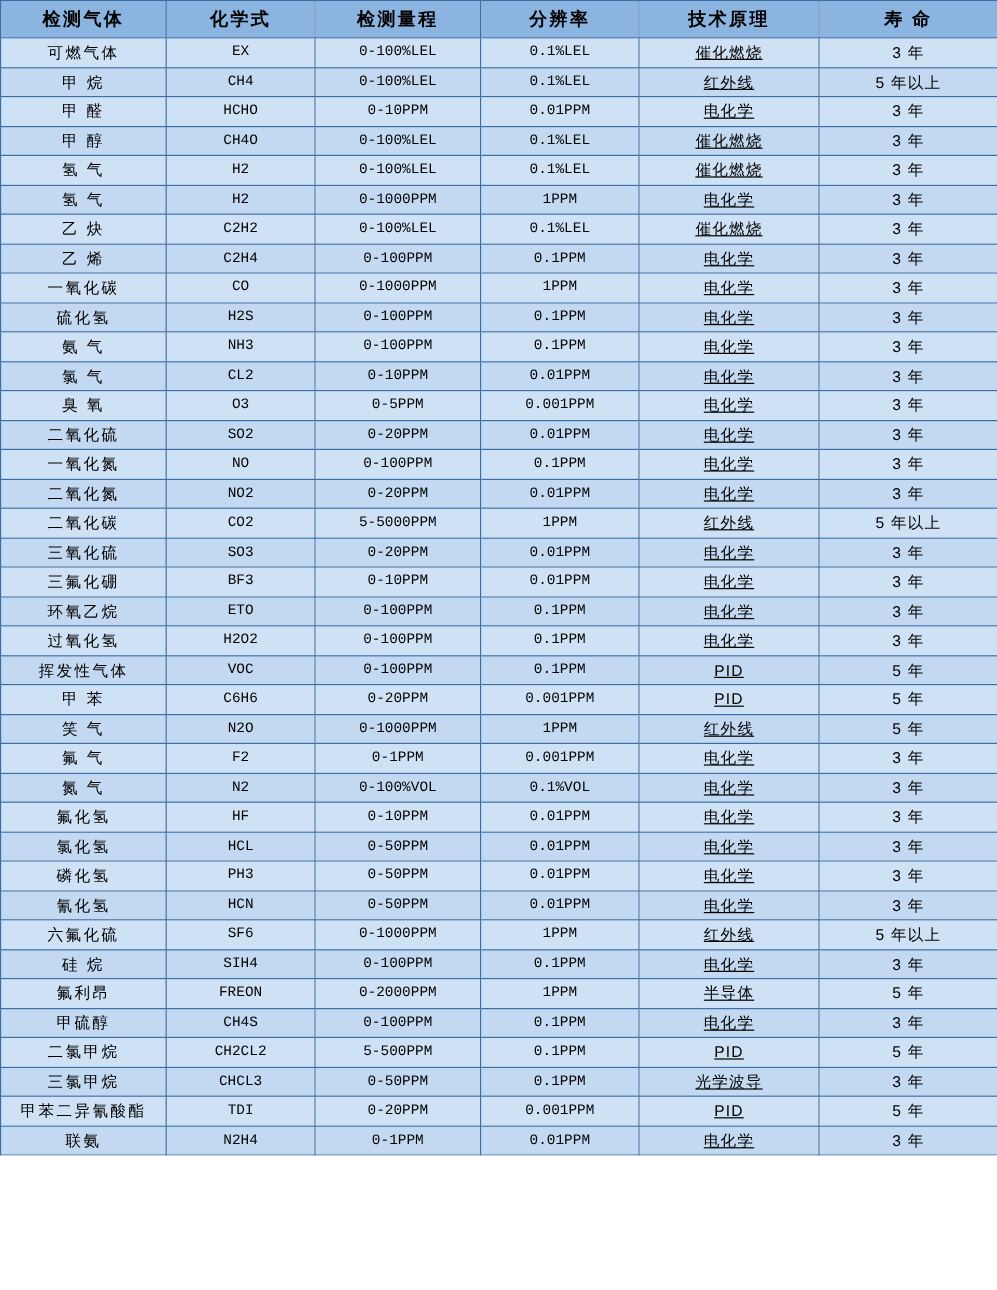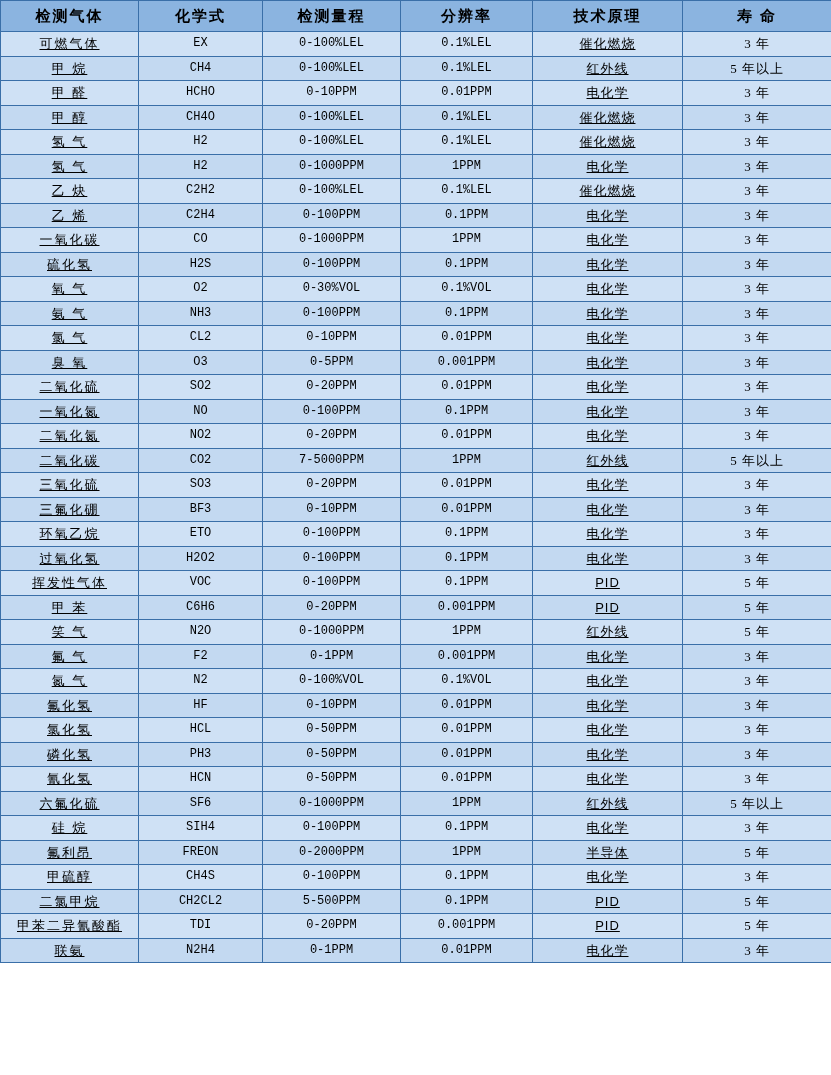--- a/index.html
+++ b/index.html
@@ -42,36 +42,34 @@
     height: 21.5px;
     line-height: 21.5px;
     font-size: 13px;
     background: #cfe1f5;
   }
   #gas-table tbody tr:nth-child(even) td {
     background: #c3d9f1;
   }
   #gas-table tbody td.col-name {
     letter-spacing: 2px;
-    text-decoration: underline;
   }
   #gas-table tbody td.col-formula,
   #gas-table tbody td.col-range,
   #gas-table tbody td.col-res {
     font-family: "Liberation Mono", "DejaVu Sans Mono", monospace;
     font-size: 12px;
     letter-spacing: 0px;
   }
   #gas-table tbody td.col-principle {
     letter-spacing: 1px;
     text-decoration: underline;
   }
   #gas-table tbody td.col-life {
     letter-spacing: 1px;
-    font-family: Liberation Serif, serif;
   }
 </style>
 </head>
 <body>
 
 <table id="gas-table">
   <colgroup>
     <col class="c0">
       <col class="c1">
       <col class="c2">
@@ -164,28 +162,20 @@
       </tr>
       <tr>
         <td class="col-name">硫化氢</td>
         <td class="col-formula">H2S</td>
         <td class="col-range">0-100PPM</td>
         <td class="col-res">0.1PPM</td>
         <td class="col-principle">电化学</td>
         <td class="col-life">3 年</td>
       </tr>
       <tr>
-        <td class="col-name">氧 气</td>
-        <td class="col-formula">O2</td>
-        <td class="col-range">0-30%VOL</td>
-        <td class="col-res">0.1%VOL</td>
-        <td class="col-principle">电化学</td>
-        <td class="col-life">3 年</td>
-      </tr>
-      <tr>
         <td class="col-name">氨 气</td>
         <td class="col-formula">NH3</td>
         <td class="col-range">0-100PPM</td>
         <td class="col-res">0.1PPM</td>
         <td class="col-principle">电化学</td>
         <td class="col-life">3 年</td>
       </tr>
       <tr>
         <td class="col-name">氯 气</td>
         <td class="col-formula">CL2</td>
@@ -222,21 +212,21 @@
         <td class="col-name">二氧化氮</td>
         <td class="col-formula">NO2</td>
         <td class="col-range">0-20PPM</td>
         <td class="col-res">0.01PPM</td>
         <td class="col-principle">电化学</td>
         <td class="col-life">3 年</td>
       </tr>
       <tr>
         <td class="col-name">二氧化碳</td>
         <td class="col-formula">CO2</td>
-        <td class="col-range">7-5000PPM</td>
+        <td class="col-range">5-5000PPM</td>
         <td class="col-res">1PPM</td>
         <td class="col-principle">红外线</td>
         <td class="col-life">5 年以上</td>
       </tr>
       <tr>
         <td class="col-name">三氧化硫</td>
         <td class="col-formula">SO3</td>
         <td class="col-range">0-20PPM</td>
         <td class="col-res">0.01PPM</td>
         <td class="col-principle">电化学</td>
@@ -372,20 +362,28 @@
       </tr>
       <tr>
         <td class="col-name">二氯甲烷</td>
         <td class="col-formula">CH2CL2</td>
         <td class="col-range">5-500PPM</td>
         <td class="col-res">0.1PPM</td>
         <td class="col-principle">PID</td>
         <td class="col-life">5 年</td>
       </tr>
       <tr>
+        <td class="col-name">三氯甲烷</td>
+        <td class="col-formula">CHCL3</td>
+        <td class="col-range">0-50PPM</td>
+        <td class="col-res">0.1PPM</td>
+        <td class="col-principle">光学波导</td>
+        <td class="col-life">3 年</td>
+      </tr>
+      <tr>
         <td class="col-name">甲苯二异氰酸酯</td>
         <td class="col-formula">TDI</td>
         <td class="col-range">0-20PPM</td>
         <td class="col-res">0.001PPM</td>
         <td class="col-principle">PID</td>
         <td class="col-life">5 年</td>
       </tr>
       <tr>
         <td class="col-name">联氨</td>
         <td class="col-formula">N2H4</td>

